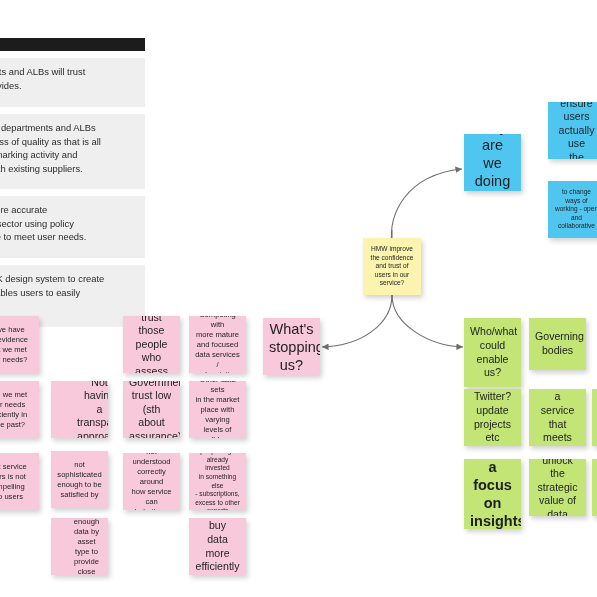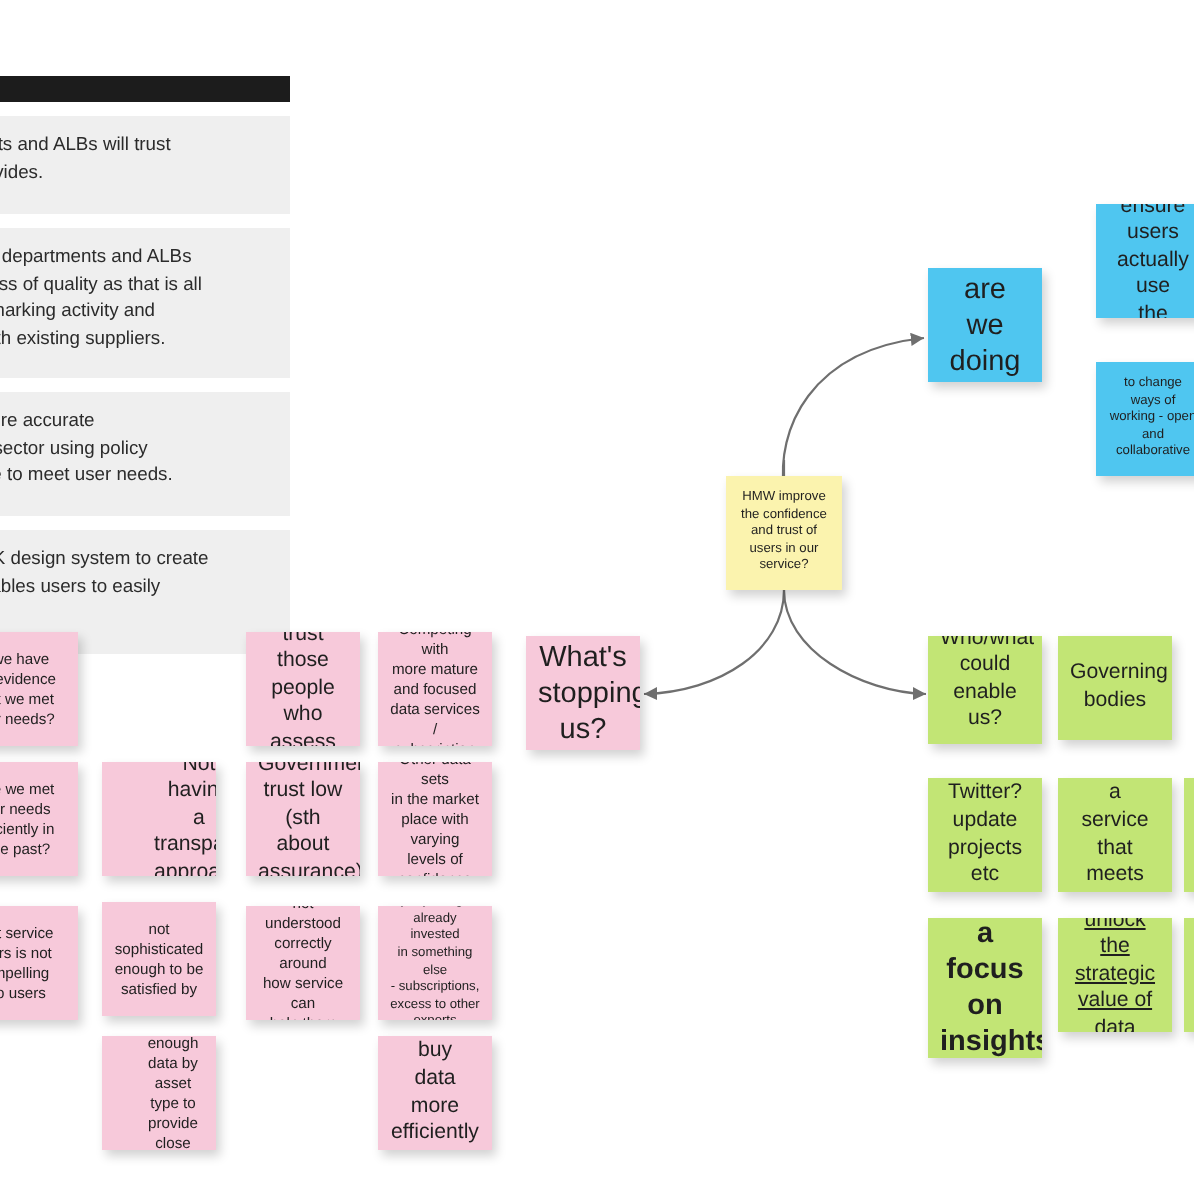--- a/index.html
+++ b/index.html
@@ -201,21 +201,21 @@
 excess to other
 experts</span>
   </div>
   <div class="note pink t-md" style="left:189px;top:518px;width:57px;height:57px;">
     <span style="white-space: pre-line;">Can you buy
 data more
 efficiently
 elsewhere?</span>
   </div>
 
-  <div class="note green t-md" style="left:464px;top:318px;width:57px;height:54px;align-items:flex-end;">
+  <div class="note green t-md" style="left:464px;top:318px;width:57px;height:69px;">
     <span style="white-space: pre-line;">Who/what
 could
 enable us?</span>
   </div>
   <div class="note green t-md" style="left:529px;top:318px;width:57px;height:52px;">
     <span style="white-space: pre-line;">Governing
 bodies</span>
   </div>
   <div class="note green t-md" style="left:464px;top:389px;width:57px;height:57px;">
     <span style="white-space: pre-line;">Twitter?
@@ -227,21 +227,21 @@
 service that
 meets
 needs</span>
   </div>
   <div class="note green t-lg" style="left:464px;top:459px;width:57px;height:70px;font-weight:bold;">
     <span style="white-space: pre-line;">a focus
 on
 insights</span>
   </div>
   <div class="note green t-md" style="left:529px;top:459px;width:57px;height:57px;">
-    <span style="white-space: pre-line; text-decoration: underline;">unlock the
+    <span style="white-space: pre-line;">unlock the
 strategic
 value of
 data</span>
   </div>
 
   <div class="note green t-md" style="left:592px;top:389px;width:57px;height:57px;">
     <span></span>
   </div>
   <div class="note green t-md" style="left:592px;top:459px;width:57px;height:57px;">
     <span></span>

